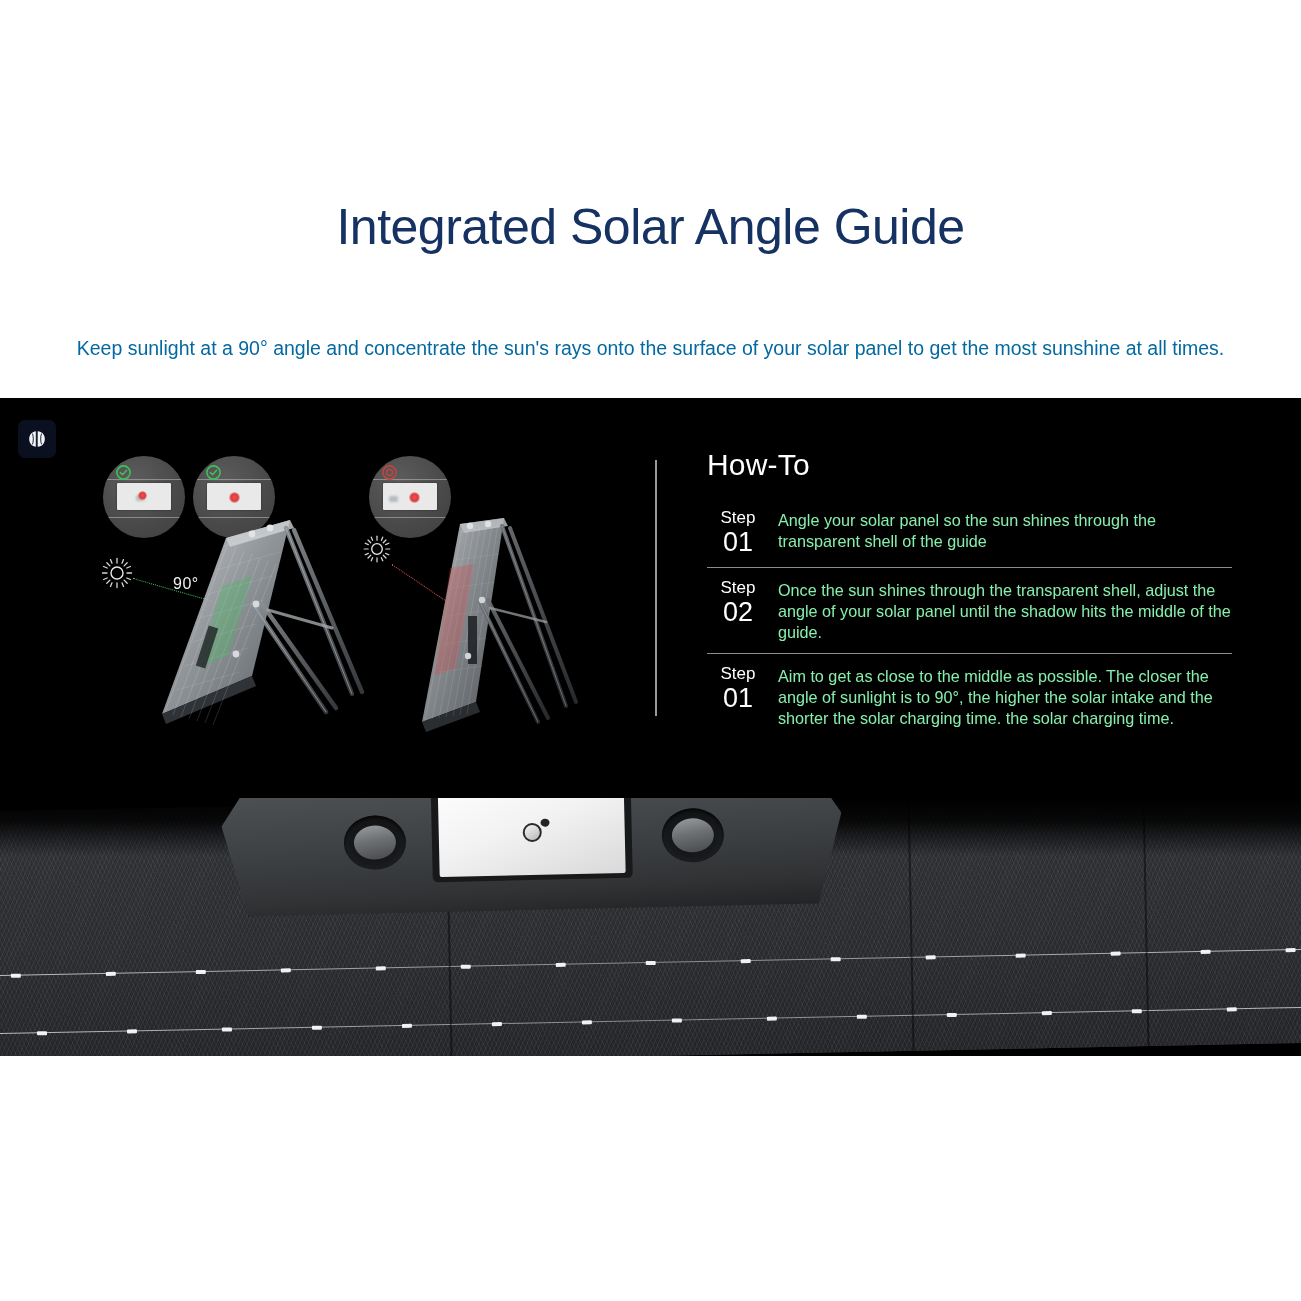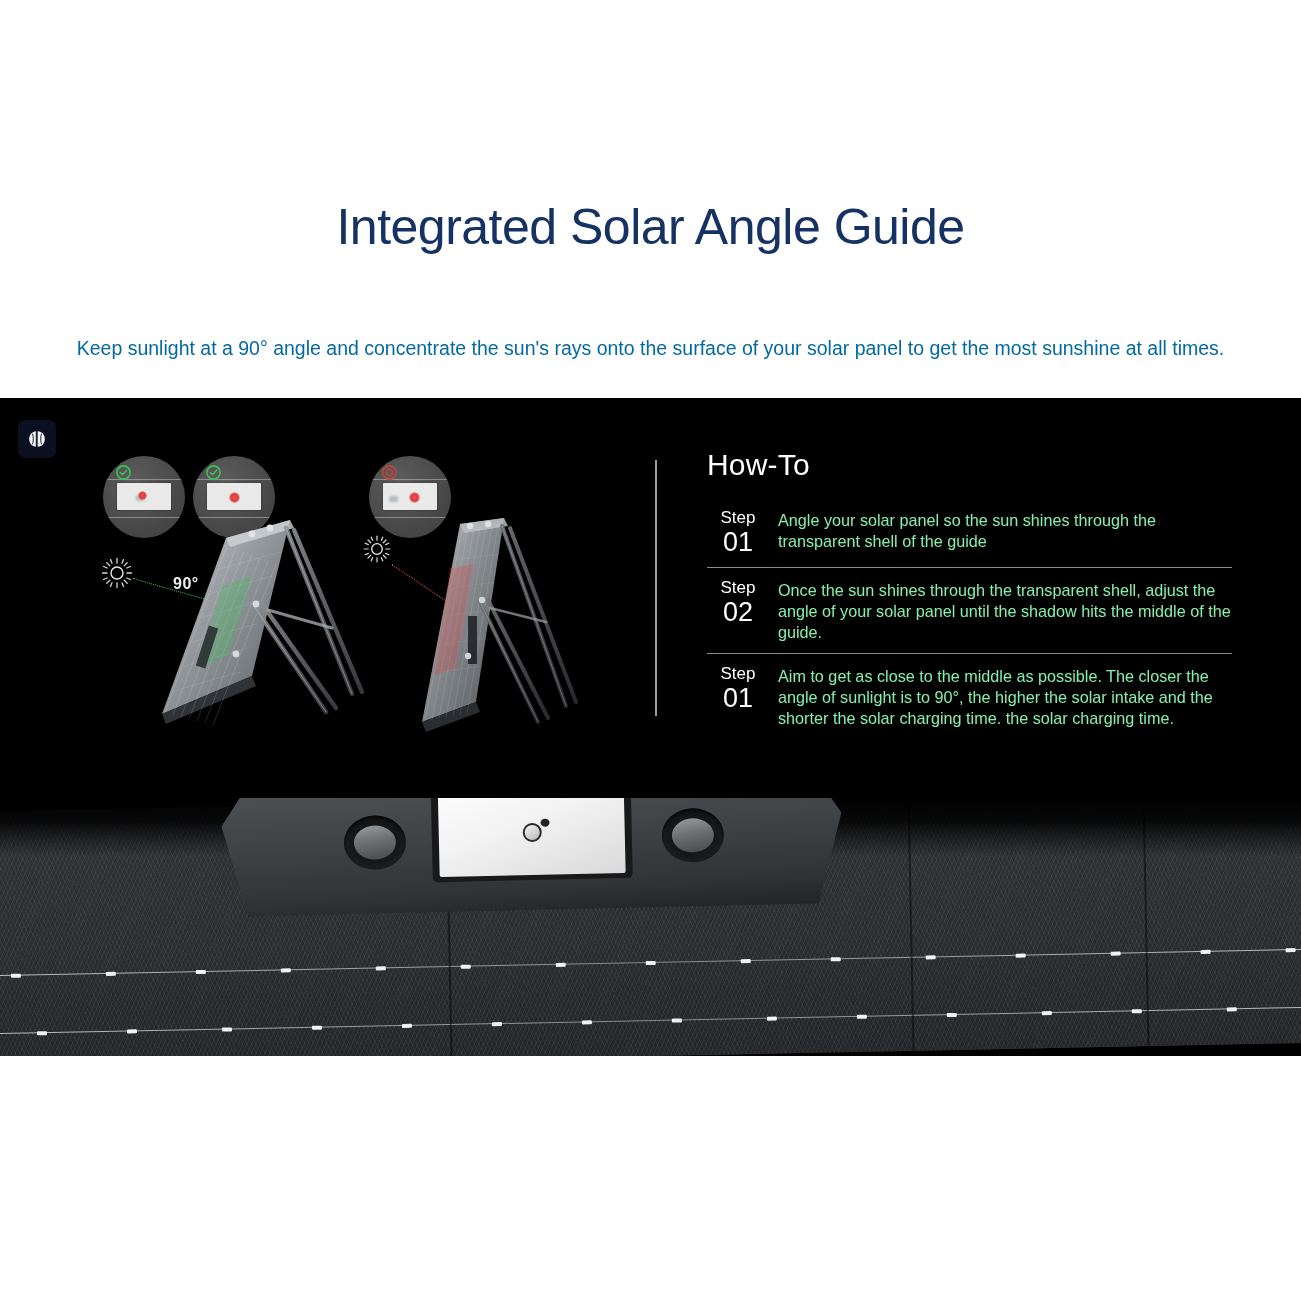--- a/index.html
+++ b/index.html
@@ -134,21 +134,21 @@
 
   
   .panel-illus { position: absolute; }
 
   .sun-icon { position: absolute; }
 
   .angle-label {
     position: absolute;
     color: #f0f0f0;
     font-size: 16px;
-    font-weight: 700;
+    font-weight: 400;
     letter-spacing: 0.5px;
   }
 
   .ray {
     position: absolute;
     height: 0;
     border-top: 1.6px dotted #3fbf5a;
     transform-origin: 0 0;
   }
   .ray.bad { border-top-color: #d84a4a; }

